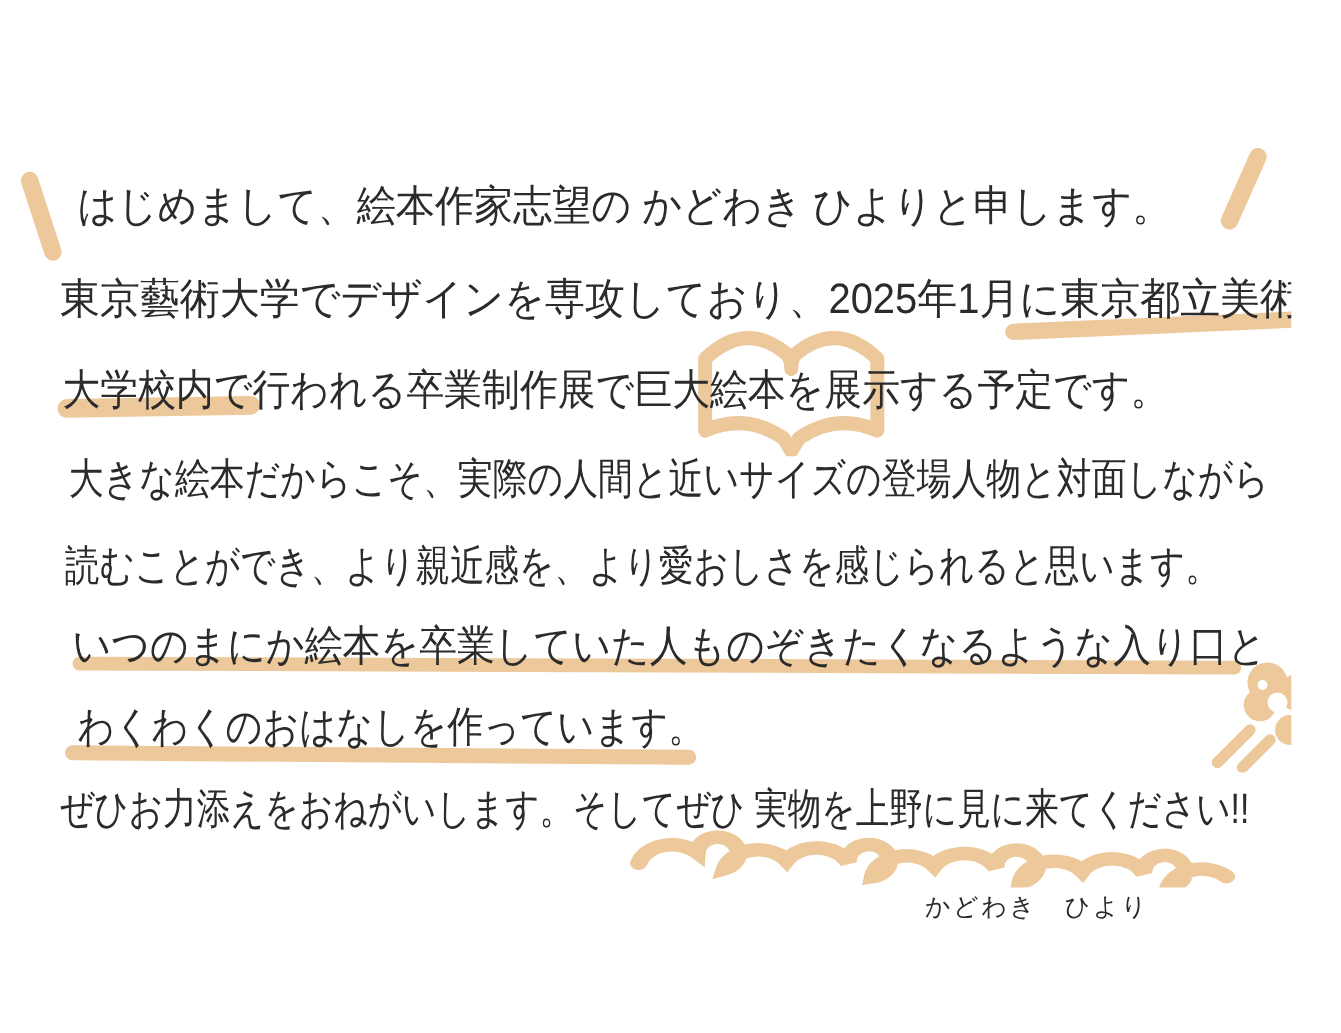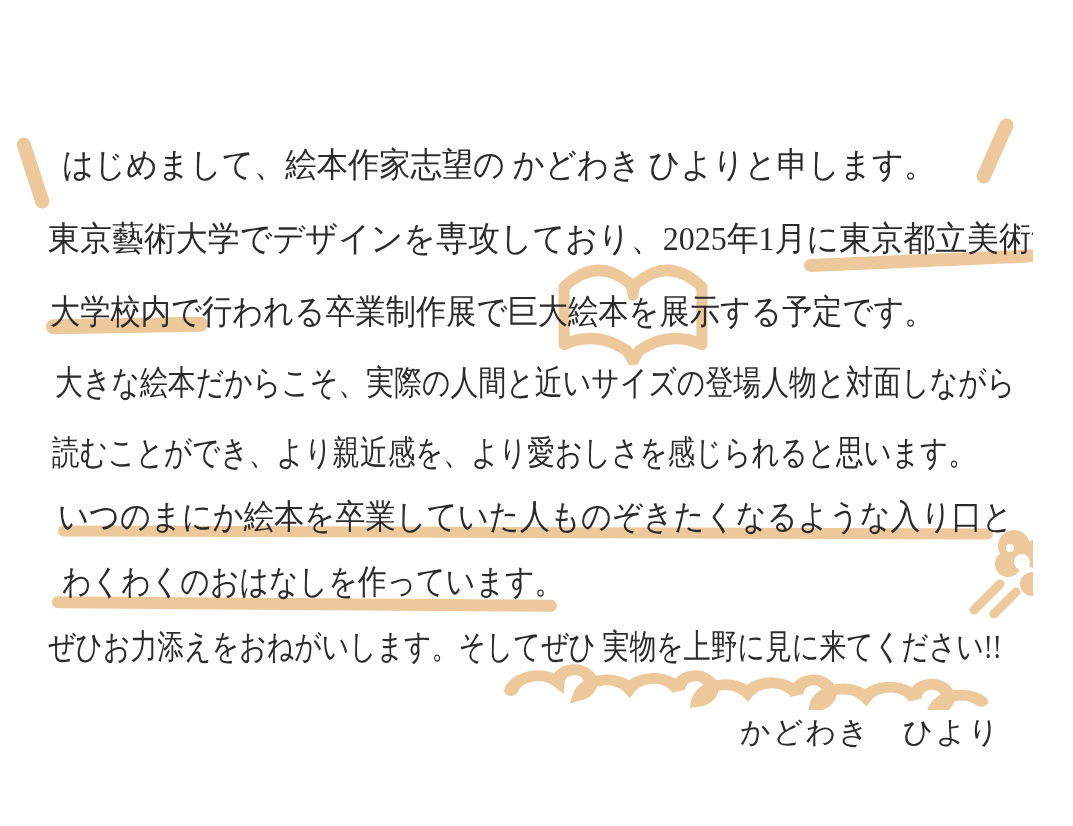--- a/index.html
+++ b/index.html
@@ -1,21 +1,21 @@
 <!DOCTYPE html>
 <html><head>
 <meta charset="utf-8">
 <style>
   html,body{margin:0;padding:0;}
   .canvas{
     position:relative;
     width:1033px;height:826px;
     background:#ffffff;
     overflow:hidden;
-    font-family:Liberation Serif, serif;
+    font-family:Liberation Sans, sans-serif;
   }
   
   .line{
     position:absolute;
     white-space:nowrap;
     font-size:34px;
     line-height:1;
     color:#2b2b2b;
     letter-spacing:0px;
     transform-origin:0 50%;
@@ -24,21 +24,21 @@
   .l1{left:62px;top:148px;transform:scaleX(.92);}
   .l2{left:48px;top:222px;transform:scaleX(.94);}
   .l3{left:50px;top:295px;transform:scaleX(.89);}
   .l4{left:55px;top:366px;transform:scaleX(.82);}
   .l5{left:52px;top:436px;transform:scaleX(.81);}
   .l6{left:58px;top:500px;transform:scaleX(.89);}
   .l7{left:62px;top:565px;transform:scaleX(.85);}
   .l8{left:48px;top:630px;transform:scaleX(.79);}
   .signature{
     position:absolute;left:740px;top:712px;
-    font-size:30px;color:#2b2b2b;white-space:nowrap;
+    font-size:20px;color:#2b2b2b;white-space:nowrap;
     letter-spacing:2px;z-index:3;
   }
   
   .marker{position:absolute;background:#ecc89b;border-radius:8px;z-index:1;}
   .slash-open{left:26px;top:136px;width:14px;height:74px;transform:rotate(-18deg);}
   .slash-close{left:988px;top:116px;width:14px;height:70px;transform:rotate(24deg);}
   .hl-museum{left:804px;top:254px;width:242px;height:13px;transform:rotate(-2.5deg);}
   .hl-campus{left:46px;top:318px;width:162px;height:15px;transform:rotate(-1deg);}
   .ul-line6{left:58px;top:527px;width:935px;height:11px;transform:rotate(.2deg);}
   .ul-line7{left:52px;top:598px;width:505px;height:12px;transform:rotate(.4deg);}

